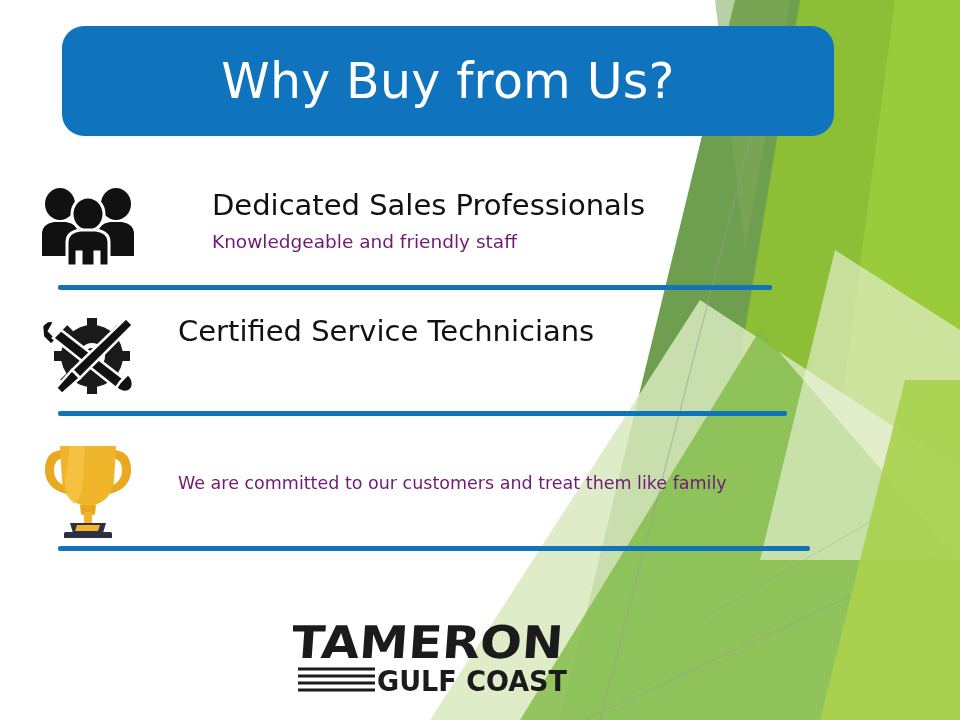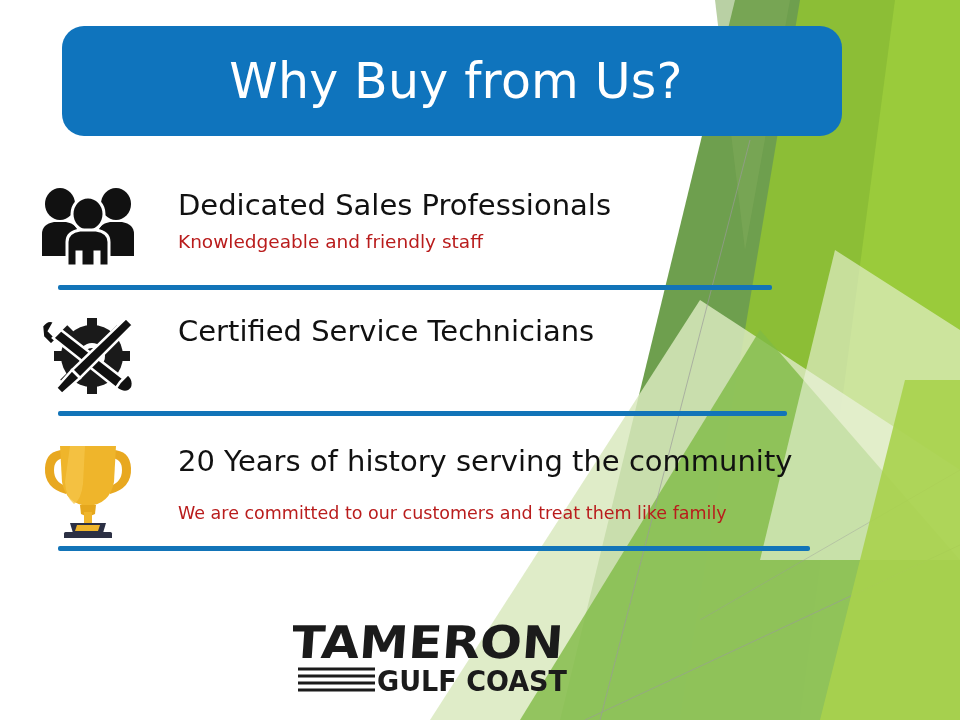--- a/index.html
+++ b/index.html
@@ -30,21 +30,20 @@
     position: absolute;
     left: 62px;
     top: 26px;
     width: 772px;
     height: 110px;
     background: #0F74BD;
     border-radius: 22px;
     display: flex;
     align-items: center;
     justify-content: center;
-    padding-left: 8px;
   }
   #title-text {
     color: #ffffff;
     font-size: 49px;
     line-height: 1;
     font-weight: 400;
     letter-spacing: 0.2px;
     font-family: "DejaVu Sans", sans-serif;
     white-space: nowrap;
   }
@@ -69,37 +68,37 @@
   .feature-title {
     font-size: 29px;
     color: #111111;
     font-family: "DejaVu Sans", sans-serif;
     font-weight: 400;
     line-height: 1.05;
     white-space: nowrap;
   }
   .feature-sub {
     font-size: 18.5px;
-    color: #b91c1c;
+    color: #701a75;
     font-family: "DejaVu Sans", sans-serif;
     font-weight: 400;
     line-height: 1.1;
     white-space: nowrap;
   }
   .divider {
     position: absolute;
     left: 58px;
     height: 5px;
     background: #1274B8;
     border-radius: 2px;
   }
 
   
   #row-1 { top: 186px; }
-  #row-1 .feature-texts { top: 4px; }
+  #row-1 .feature-texts { top: 4px; margin-left: 34px; }
   #row-1 .feature-sub { margin-top: 12px; }
   #row-2 { top: 312px; }
   #row-2 .feature-texts { top: 4px; }
   #row-2 .feature-sub { margin-top: 12px; }
   #row-3 { top: 438px; }
   #row-3 .feature-texts { top: 8px; }
   #row-3 .feature-sub { margin-top: 28px; font-size: 17.5px; }
 
   #divider-1 { top: 285px; width: 714px; }
   #divider-2 { top: 411px; width: 729px; }
@@ -222,21 +221,20 @@
 
         <path d="M40 67 L56 67 L55 76 Q48 80 41 76 Z" fill="#E5A71D"></path>
         <rect x="44" y="74" width="8" height="12" fill="#EFB52B"></rect>
 
         <path d="M30 85 L66 85 L63 95 L33 95 Z" fill="#2C3044"></path>
         <rect x="24" y="94" width="48" height="7" rx="1.5" fill="#2C3044"></rect>
         <path d="M37 87 L60 87 L58 93 L35 93 Z" fill="#EFB52B"></path>
       </svg>
     </div>
     <div class="feature-texts">
-      <div class="feature-title">20 Years of history serving the community</div>
       <div class="feature-sub">We are committed  to our customers  and treat them  like family</div>
     </div>
   </div>
   <div class="divider" id="divider-3"></div>
 
   <div id="logo">
     <svg width="280" height="78" viewBox="0 0 280 78" xmlns="http://www.w3.org/2000/svg">
       <text x="0" y="38" class="logo-word" font-size="45" font-weight="bold" fill="#1B1B1B" font-family="DejaVu Sans, sans-serif" textLength="272" lengthAdjust="spacingAndGlyphs" transform="skewX(-4)">TAMERON</text>
       <g stroke="#1B1B1B" stroke-width="3">
         <line x1="5" y1="49" x2="82" y2="49"></line>

